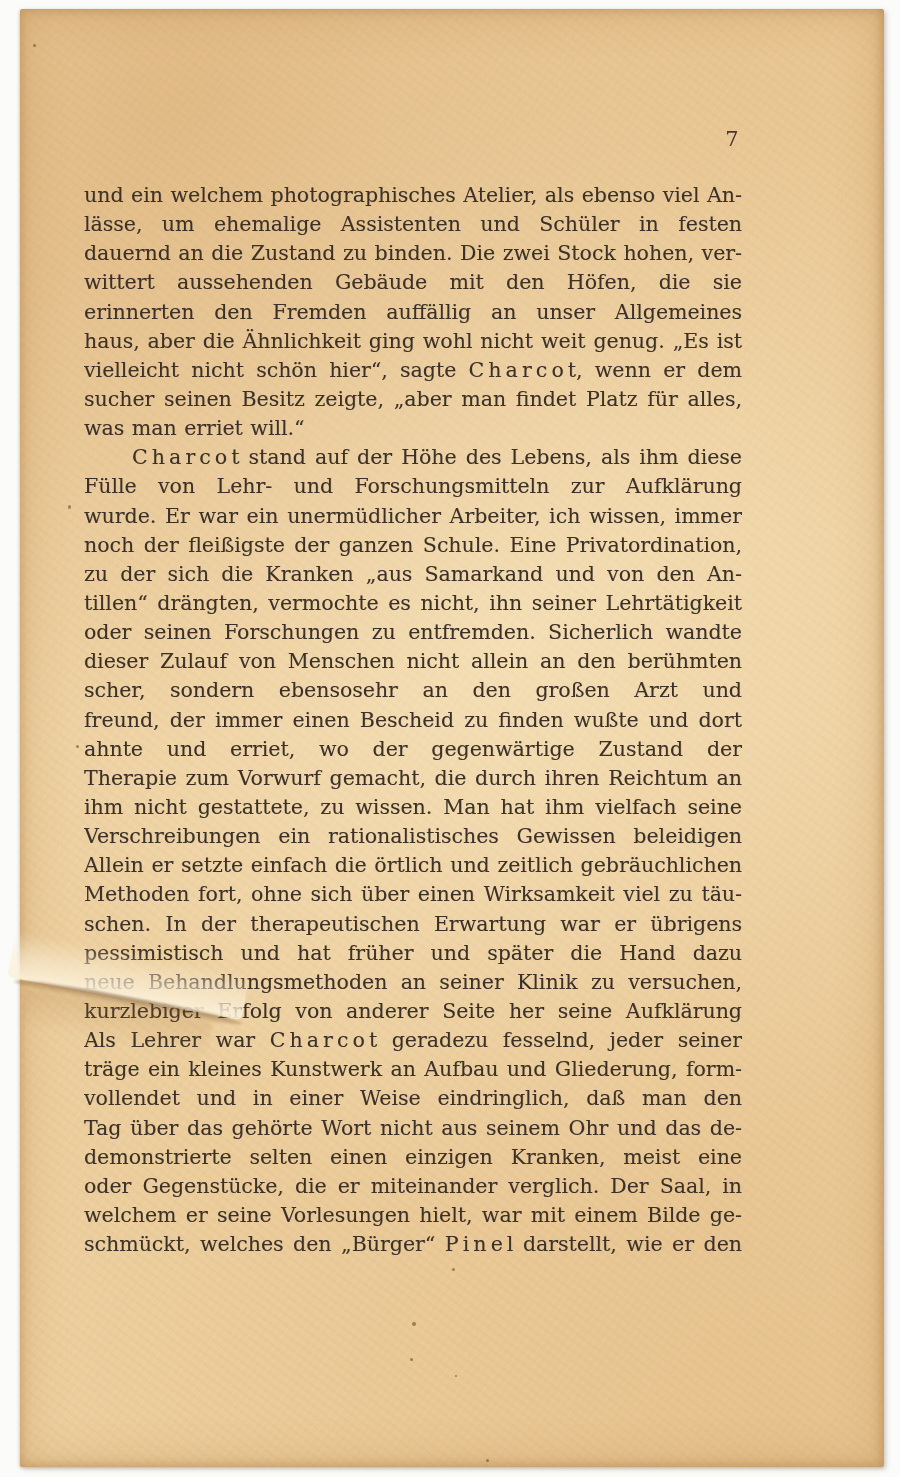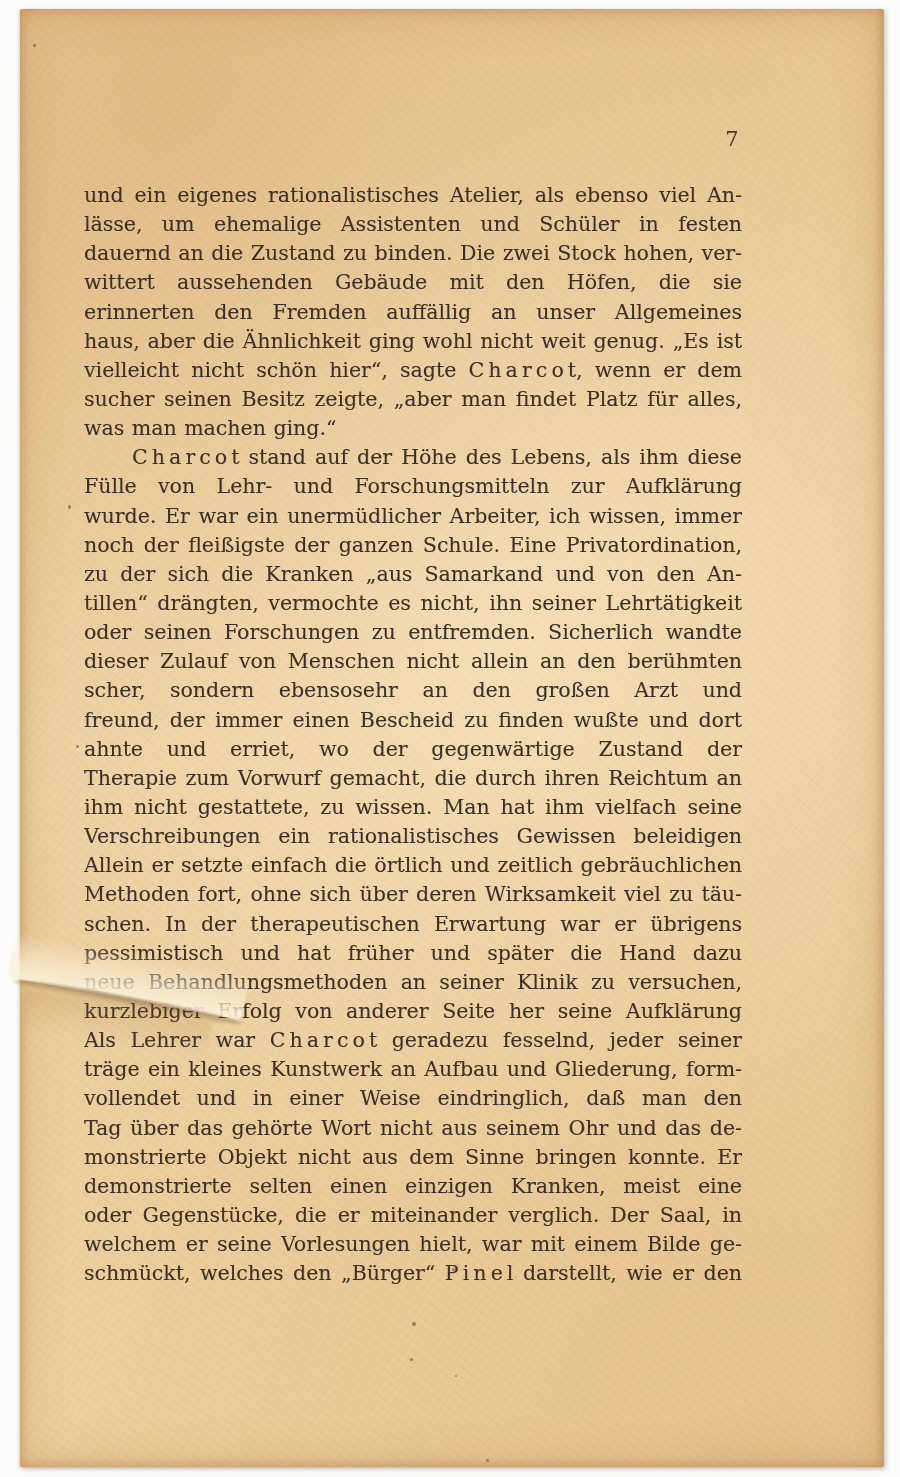--- a/index.html
+++ b/index.html
@@ -115,56 +115,55 @@
 </style>
 </head>
 <body>
 
 <div class="scan">
   <div class="paper">
     <div class="page-number">7</div>
 
     <div class="text-block">
         <div>
-          <div class="line">und ein eigenes rationalistisches Atelier, als ebenso viel An-</div>
+          <div class="line">und ein welchem photographisches Atelier, als ebenso viel An-</div>
           <div class="line">lässe, um ehemalige Assistenten und Schüler in festen Stellungen</div>
           <div class="line">dauernd an die Zustand zu binden. Die zwei Stock hohen, ver-</div>
           <div class="line">wittert aussehenden Gebäude mit den Höfen, die sie umschlossen,</div>
           <div class="line">erinnerten den Fremden auffällig an unser Allgemeines Kranken-</div>
           <div class="line">haus, aber die Ähnlichkeit ging wohl nicht weit genug. „Es ist</div>
           <div class="line">vielleicht nicht schön hier“, sagte C h a r c o t, wenn er dem Be-</div>
           <div class="line">sucher seinen Besitz zeigte, „aber man findet Platz für alles,</div>
-          <div class="line last-short">was man machen ging.“</div>
+          <div class="line last-short">was man erriet will.“</div>
         </div>
         <div>
           <div class="line indent">C h a r c o t stand auf der Höhe des Lebens, als ihm diese</div>
           <div class="line">Fülle von Lehr- und Forschungsmitteln zur Aufklärung gestellt</div>
           <div class="line">wurde. Er war ein unermüdlicher Arbeiter, ich wissen, immer</div>
           <div class="line">noch der fleißigste der ganzen Schule. Eine Privatordination,</div>
           <div class="line">zu der sich die Kranken „aus Samarkand und von den An-</div>
           <div class="line">tillen“ drängten, vermochte es nicht, ihn seiner Lehrtätigkeit</div>
           <div class="line">oder seinen Forschungen zu entfremden. Sicherlich wandte sich</div>
           <div class="line">dieser Zulauf von Menschen nicht allein an den berühmten For-</div>
           <div class="line">scher, sondern ebensosehr an den großen Arzt und Menschen-</div>
           <div class="line">freund, der immer einen Bescheid zu finden wußte und dort</div>
           <div class="line">ahnte und erriet, wo der gegenwärtige Zustand der Wissenschaft</div>
           <div class="line">Therapie zum Vorwurf gemacht, die durch ihren Reichtum an</div>
           <div class="line">ihm nicht gestattete, zu wissen. Man hat ihm vielfach seine</div>
           <div class="line">Verschreibungen ein rationalistisches Gewissen beleidigen mußte.</div>
           <div class="line">Allein er setzte einfach die örtlich und zeitlich gebräuchlichen</div>
-          <div class="line">Methoden fort, ohne sich über deren Wirksamkeit viel zu täu-</div>
+          <div class="line">Methoden fort, ohne sich über einen Wirksamkeit viel zu täu-</div>
           <div class="line">schen. In der therapeutischen Erwartung war er übrigens nicht</div>
           <div class="line">pessimistisch und hat früher und später die Hand dazu geboten,</div>
           <div class="line">neue Behandlungsmethoden an seiner Klinik zu versuchen, deren</div>
           <div class="line">kurzlebiger Erfolg von anderer Seite her seine Aufklärung fand.</div>
           <div class="line">Als Lehrer war C h a r c o t geradezu fesselnd, jeder seiner Vor-</div>
           <div class="line">träge ein kleines Kunstwerk an Aufbau und Gliederung, form-</div>
           <div class="line">vollendet und in einer Weise eindringlich, daß man den ganzen</div>
           <div class="line">Tag über das gehörte Wort nicht aus seinem Ohr und das de-</div>
-          <div class="line">monstrierte Objekt nicht aus dem Sinne bringen konnte. Er</div>
           <div class="line">demonstrierte selten einen einzigen Kranken, meist eine Reihe</div>
           <div class="line">oder Gegenstücke, die er miteinander verglich. Der Saal, in</div>
           <div class="line">welchem er seine Vorlesungen hielt, war mit einem Bilde ge-</div>
           <div class="line">schmückt, welches den „Bürger“ P i n e l darstellt, wie er den</div>
         </div>
       </div>
 
     <div class="fold-under"></div>
     <div class="fold-light"></div>
     <div class="fold-shadow"></div>

